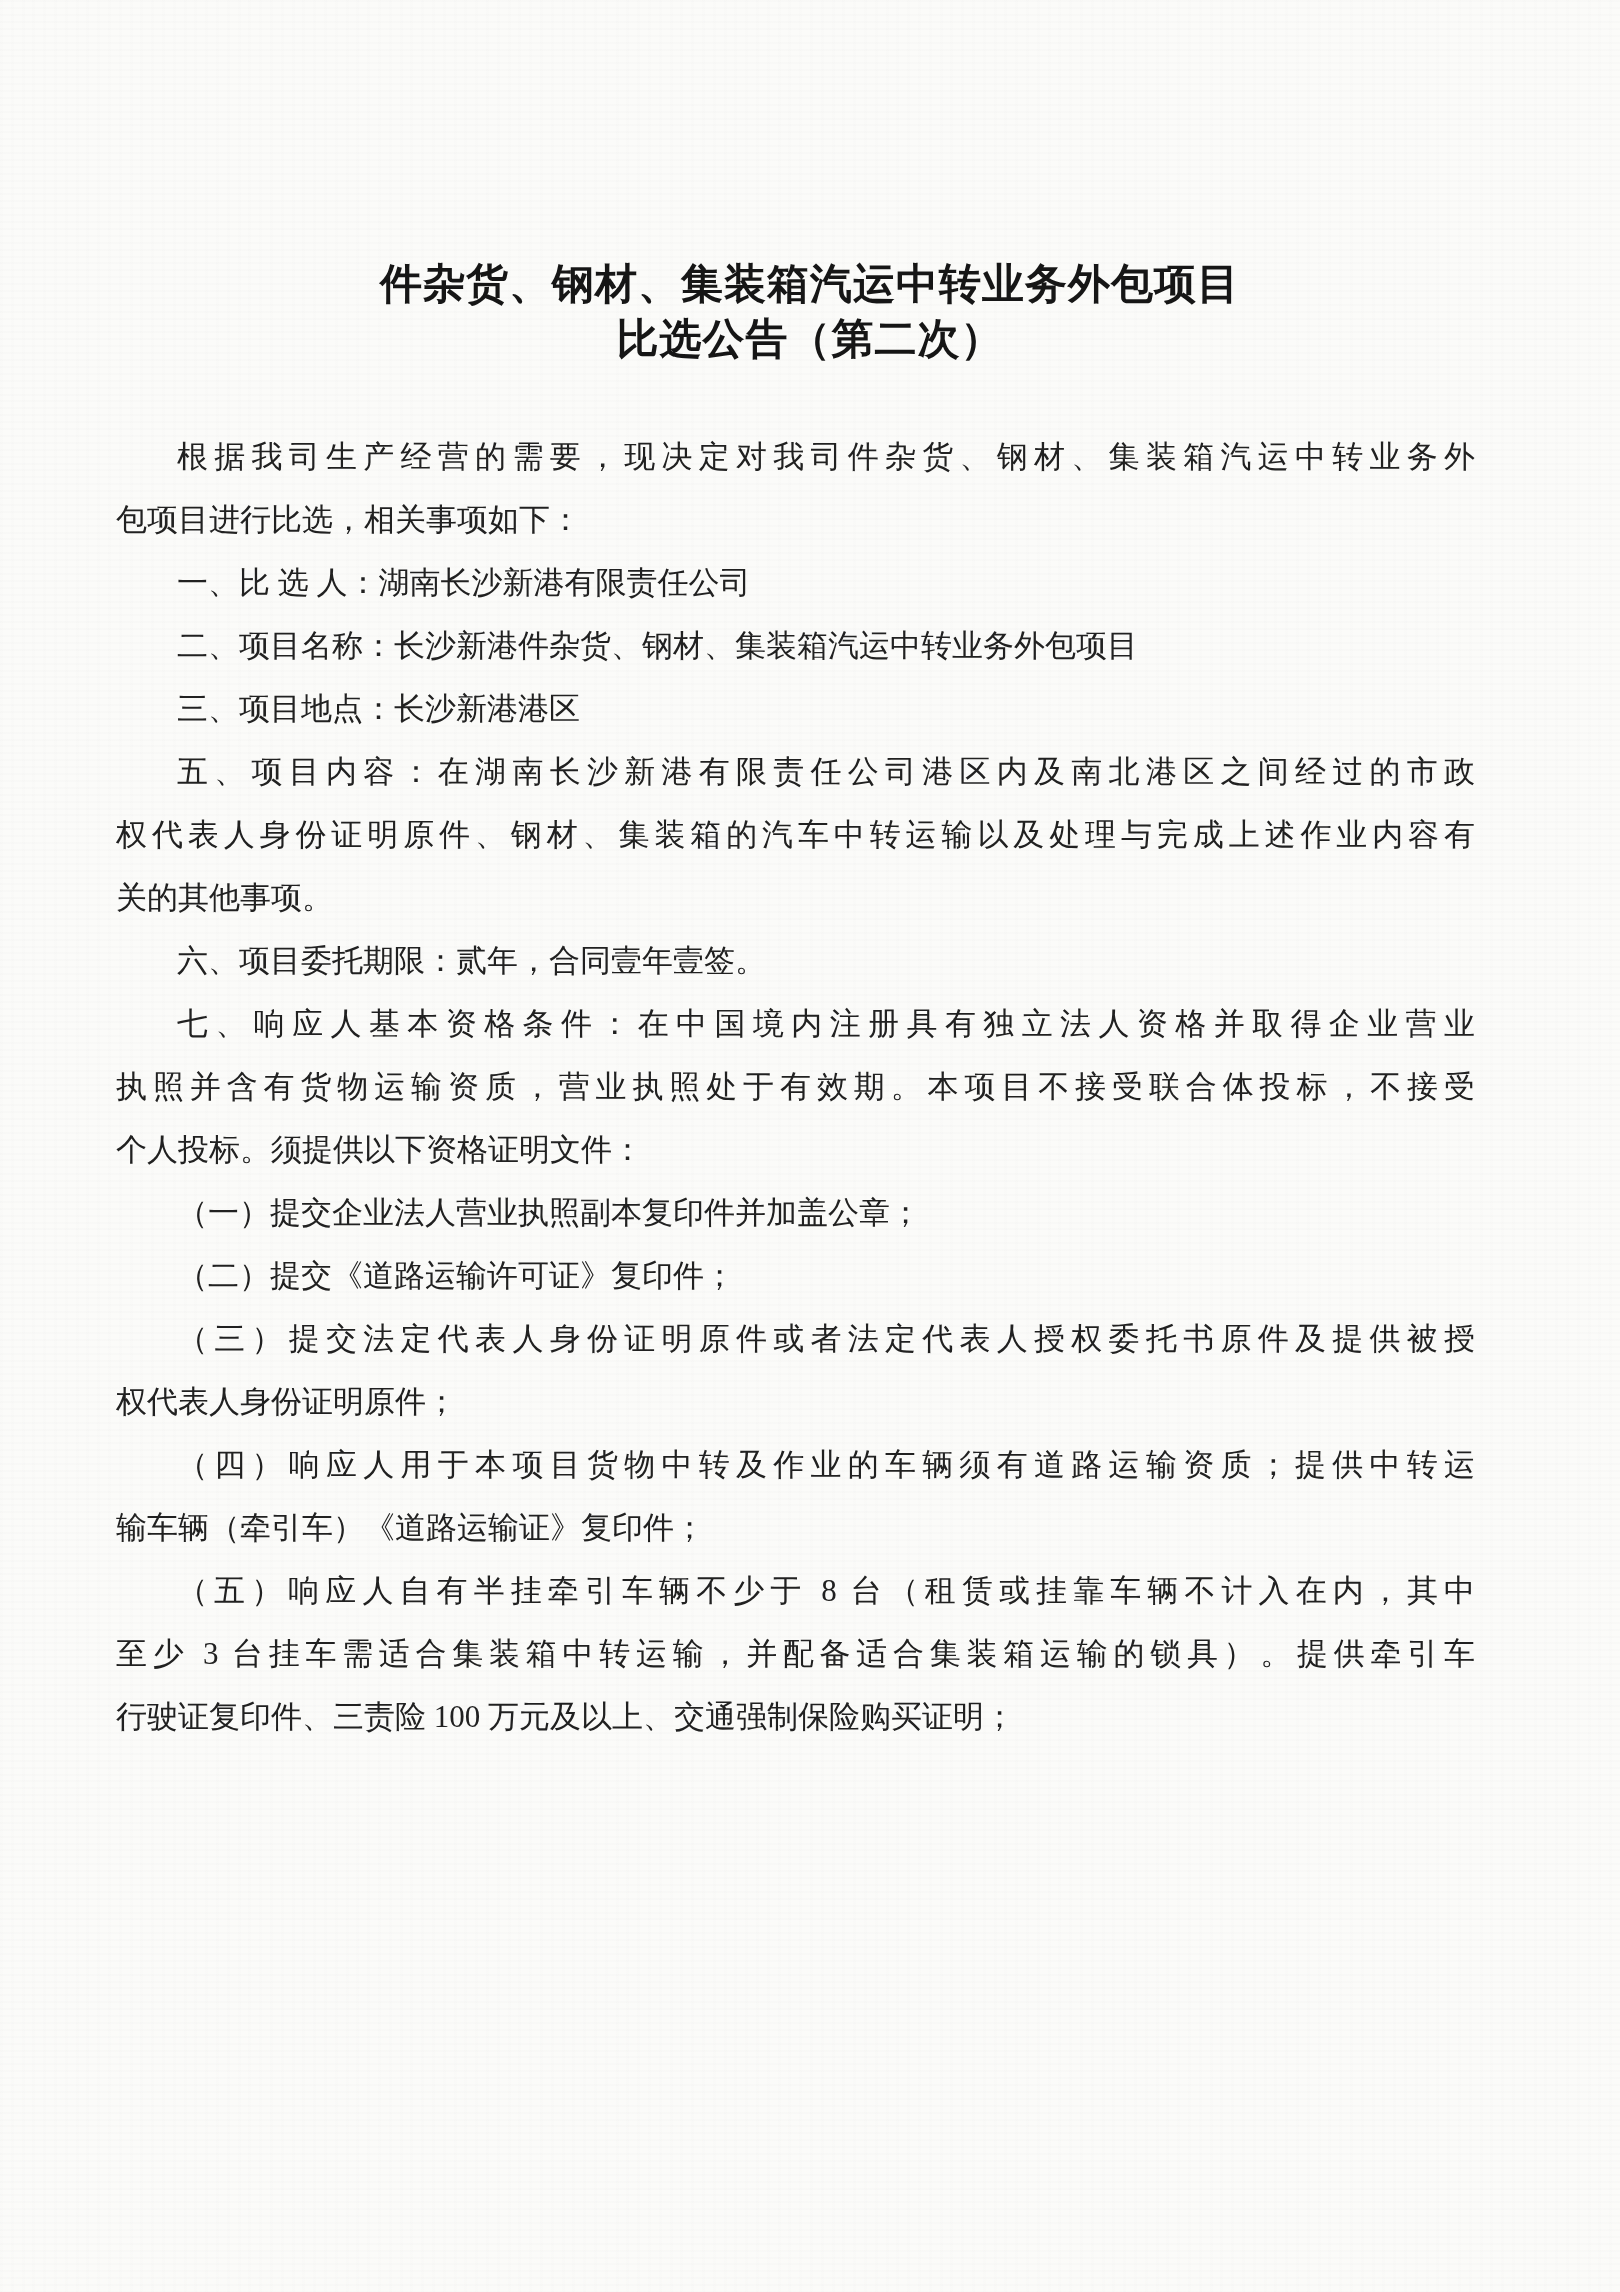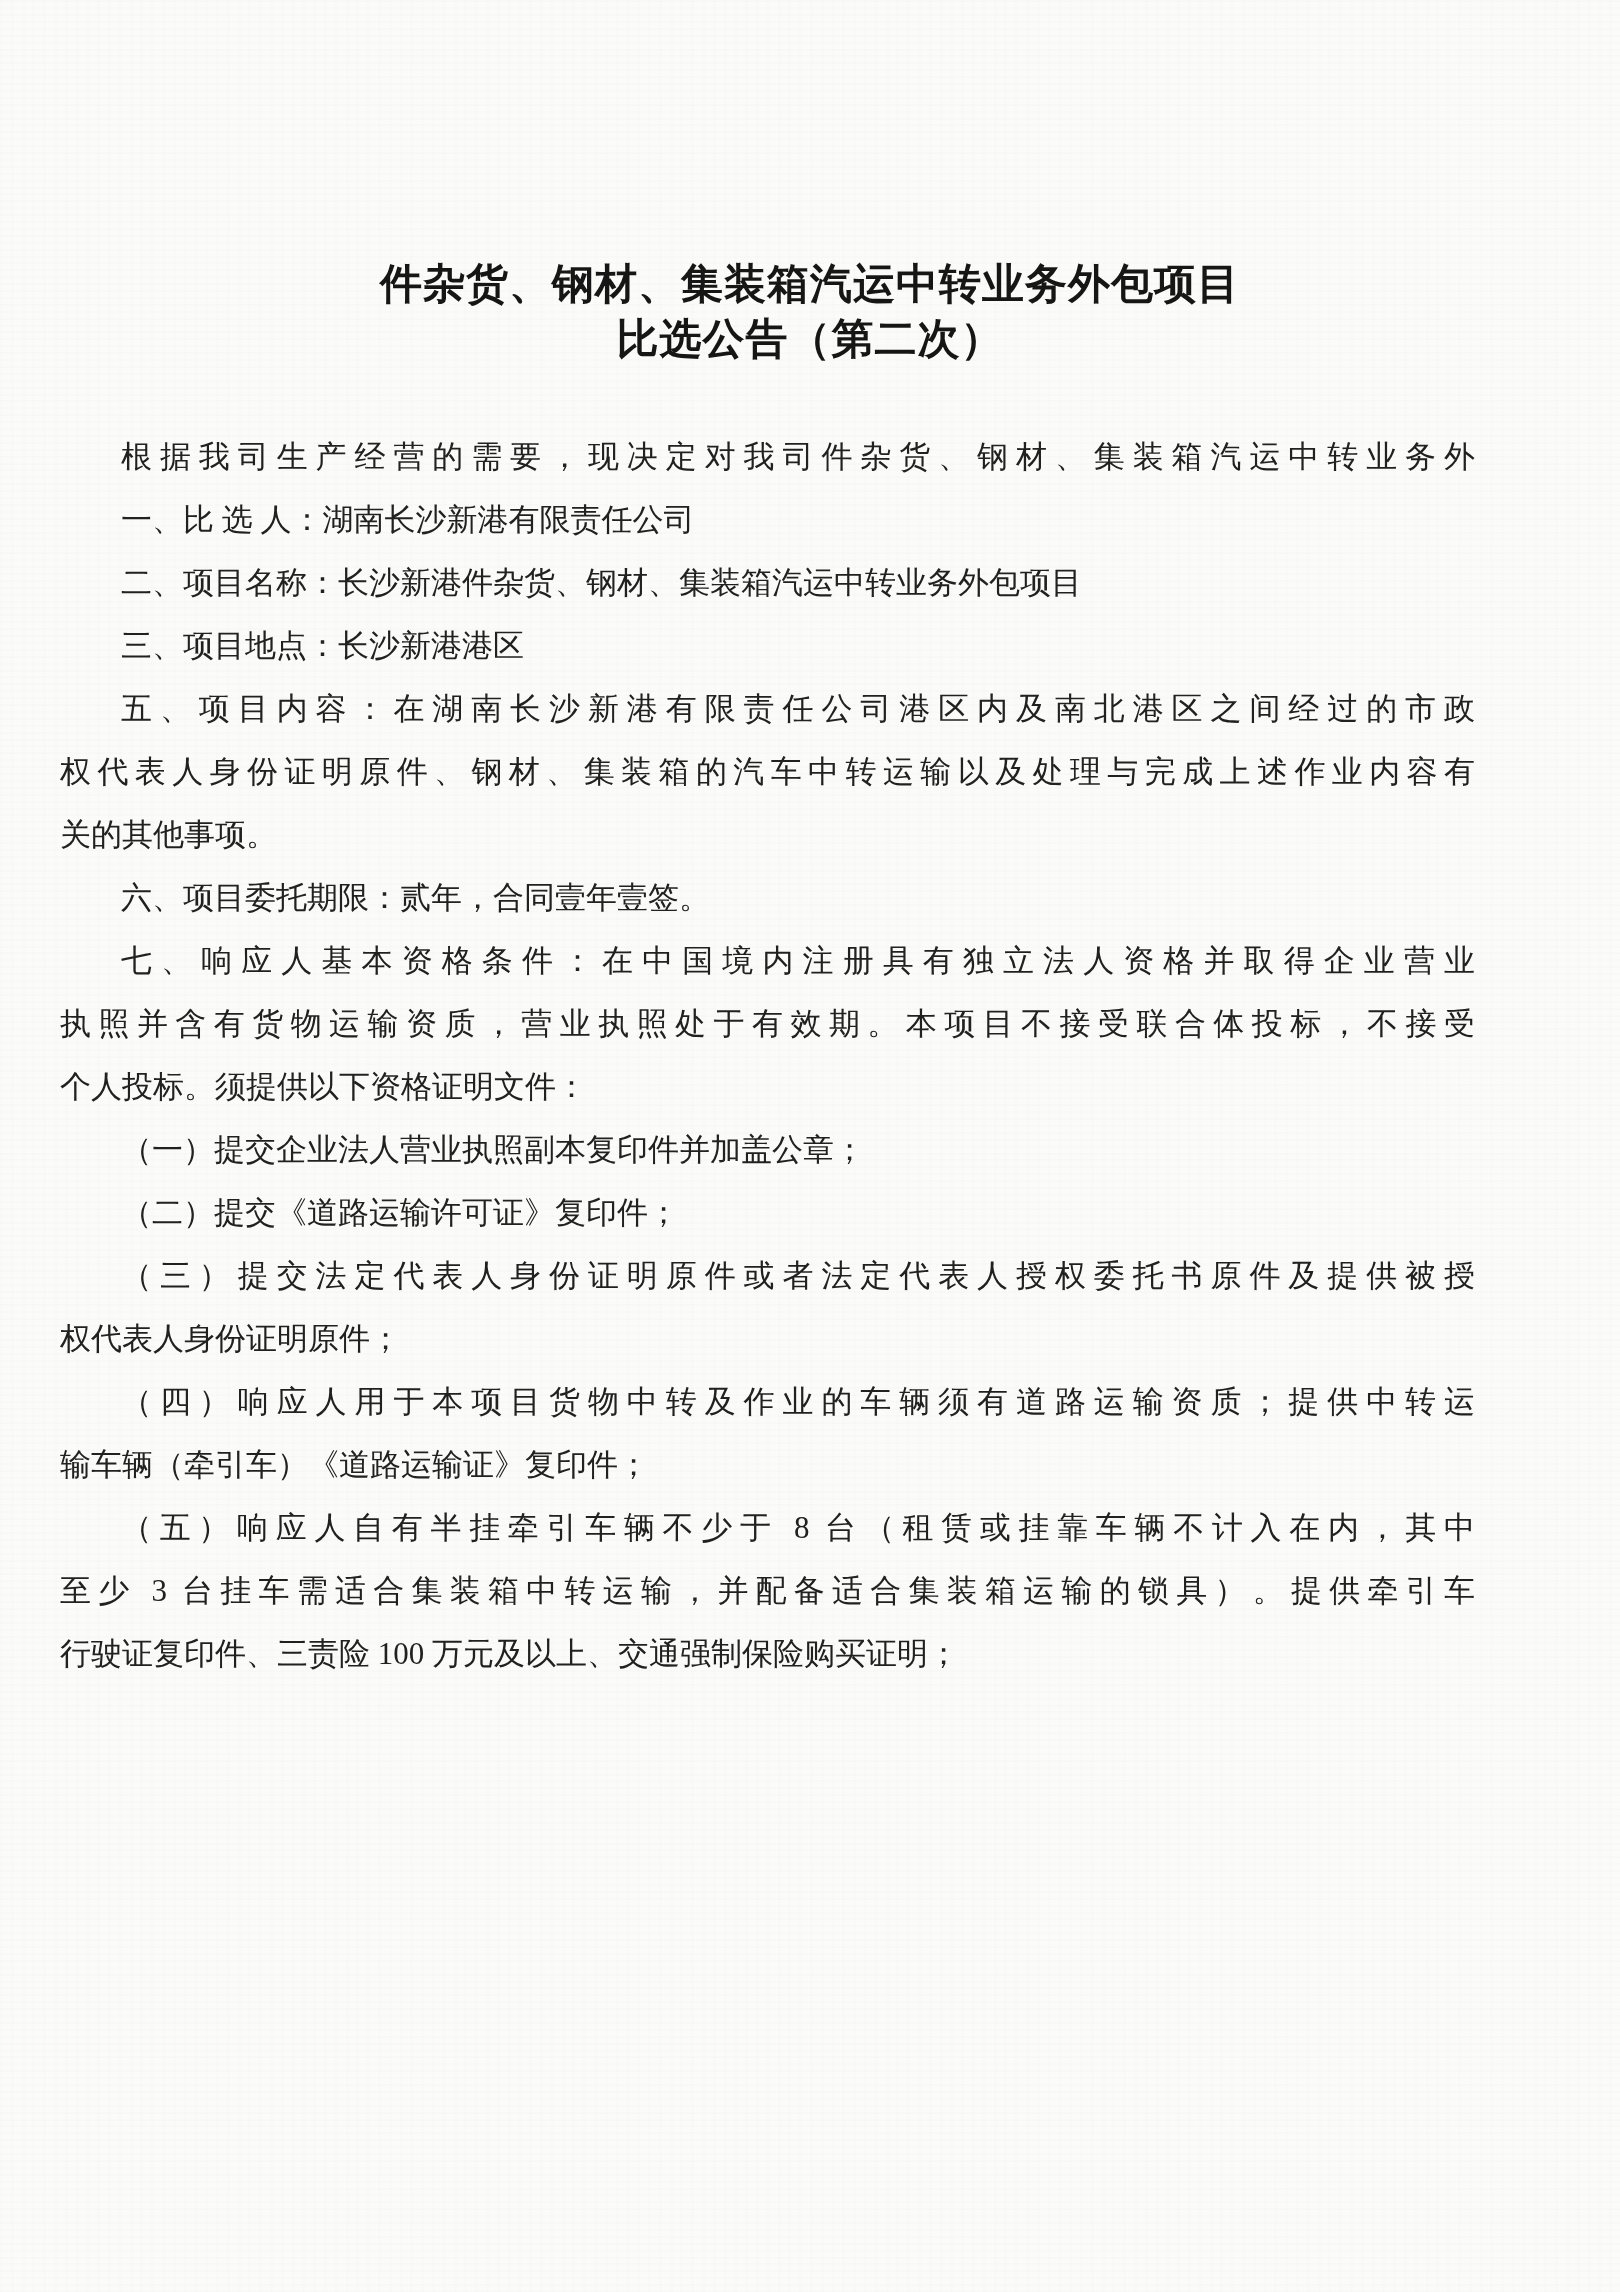--- a/index.html
+++ b/index.html
@@ -24,21 +24,21 @@
     text-align: center;
     font-weight: 700;
     font-size: 42px;
     line-height: 55px;
     font-family: Liberation Serif, serif;
   }
   .title-line {
     letter-spacing: 1px;
   }
   .doc-body {
-    margin: 58px 145px 0 60px;
+    margin: 58px 145px 0 116px;
   }
   .para {
     margin: 0;
   }
   .line {
     font-size: 31px;
     line-height: 63px;
     height: 63px;
     overflow: hidden;
     text-align: justify;
@@ -55,20 +55,21 @@
 <body>
 
 <div class="page" style="background-color: rgb(251, 251, 249); color: rgb(33, 33, 33);">
   <div class="doc-title" style="color: rgb(22, 22, 22);">
     <div class="title-line">件杂货、钢材、集装箱汽运中转业务外包项目</div>
     <div class="title-line">比选公告（第二次）</div>
   </div>
   <div class="doc-body">
       <div class="para">
         <div class="line first fill">根据我司生产经营的需要，现决定对我司件杂货、钢材、集装箱汽运中转业务外</div>
+        <div class="line">包项目进行比选，相关事项如下：</div>
       </div>
       <div class="para">
         <div class="line first">一、比 选 人：湖南长沙新港有限责任公司</div>
       </div>
       <div class="para">
         <div class="line first">二、项目名称：长沙新港件杂货、钢材、集装箱汽运中转业务外包项目</div>
       </div>
       <div class="para">
         <div class="line first">三、项目地点：长沙新港港区</div>
       </div>

